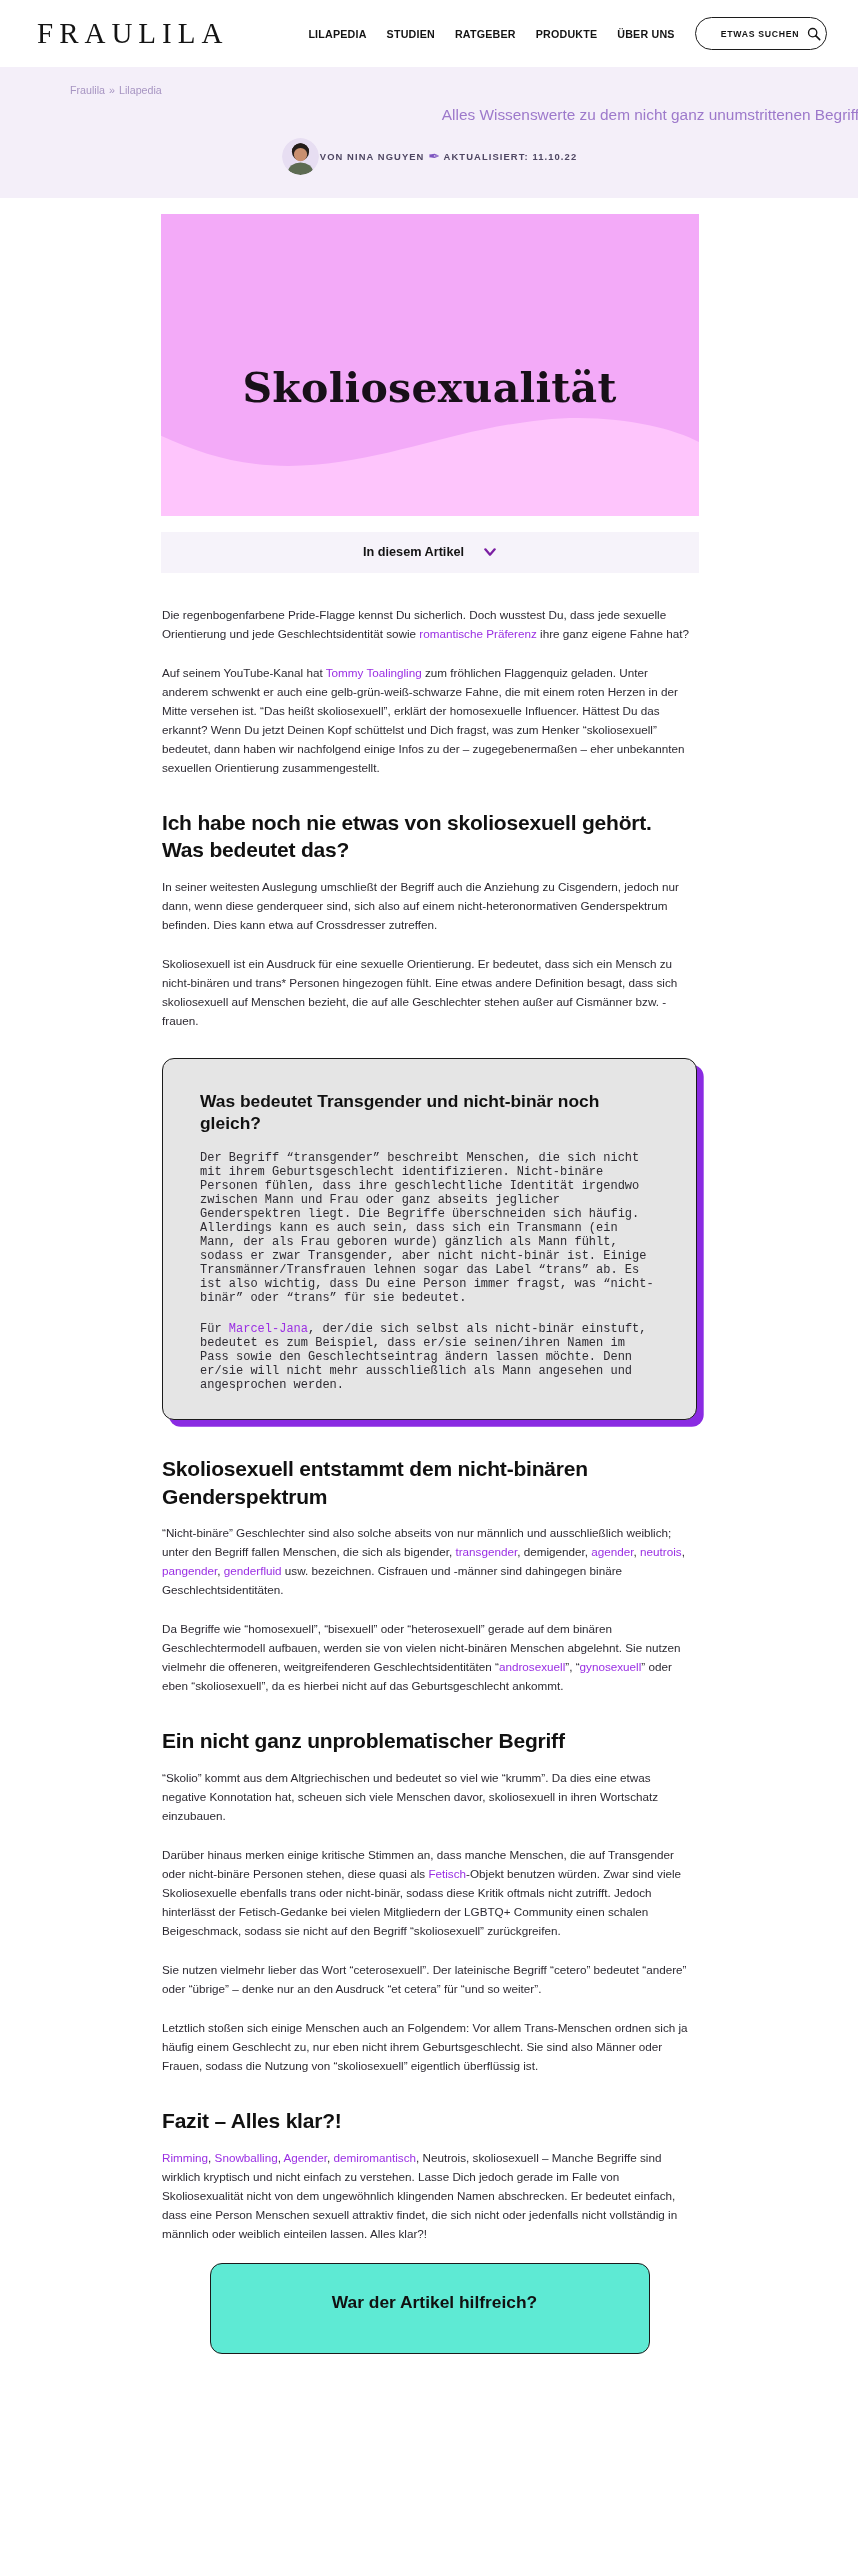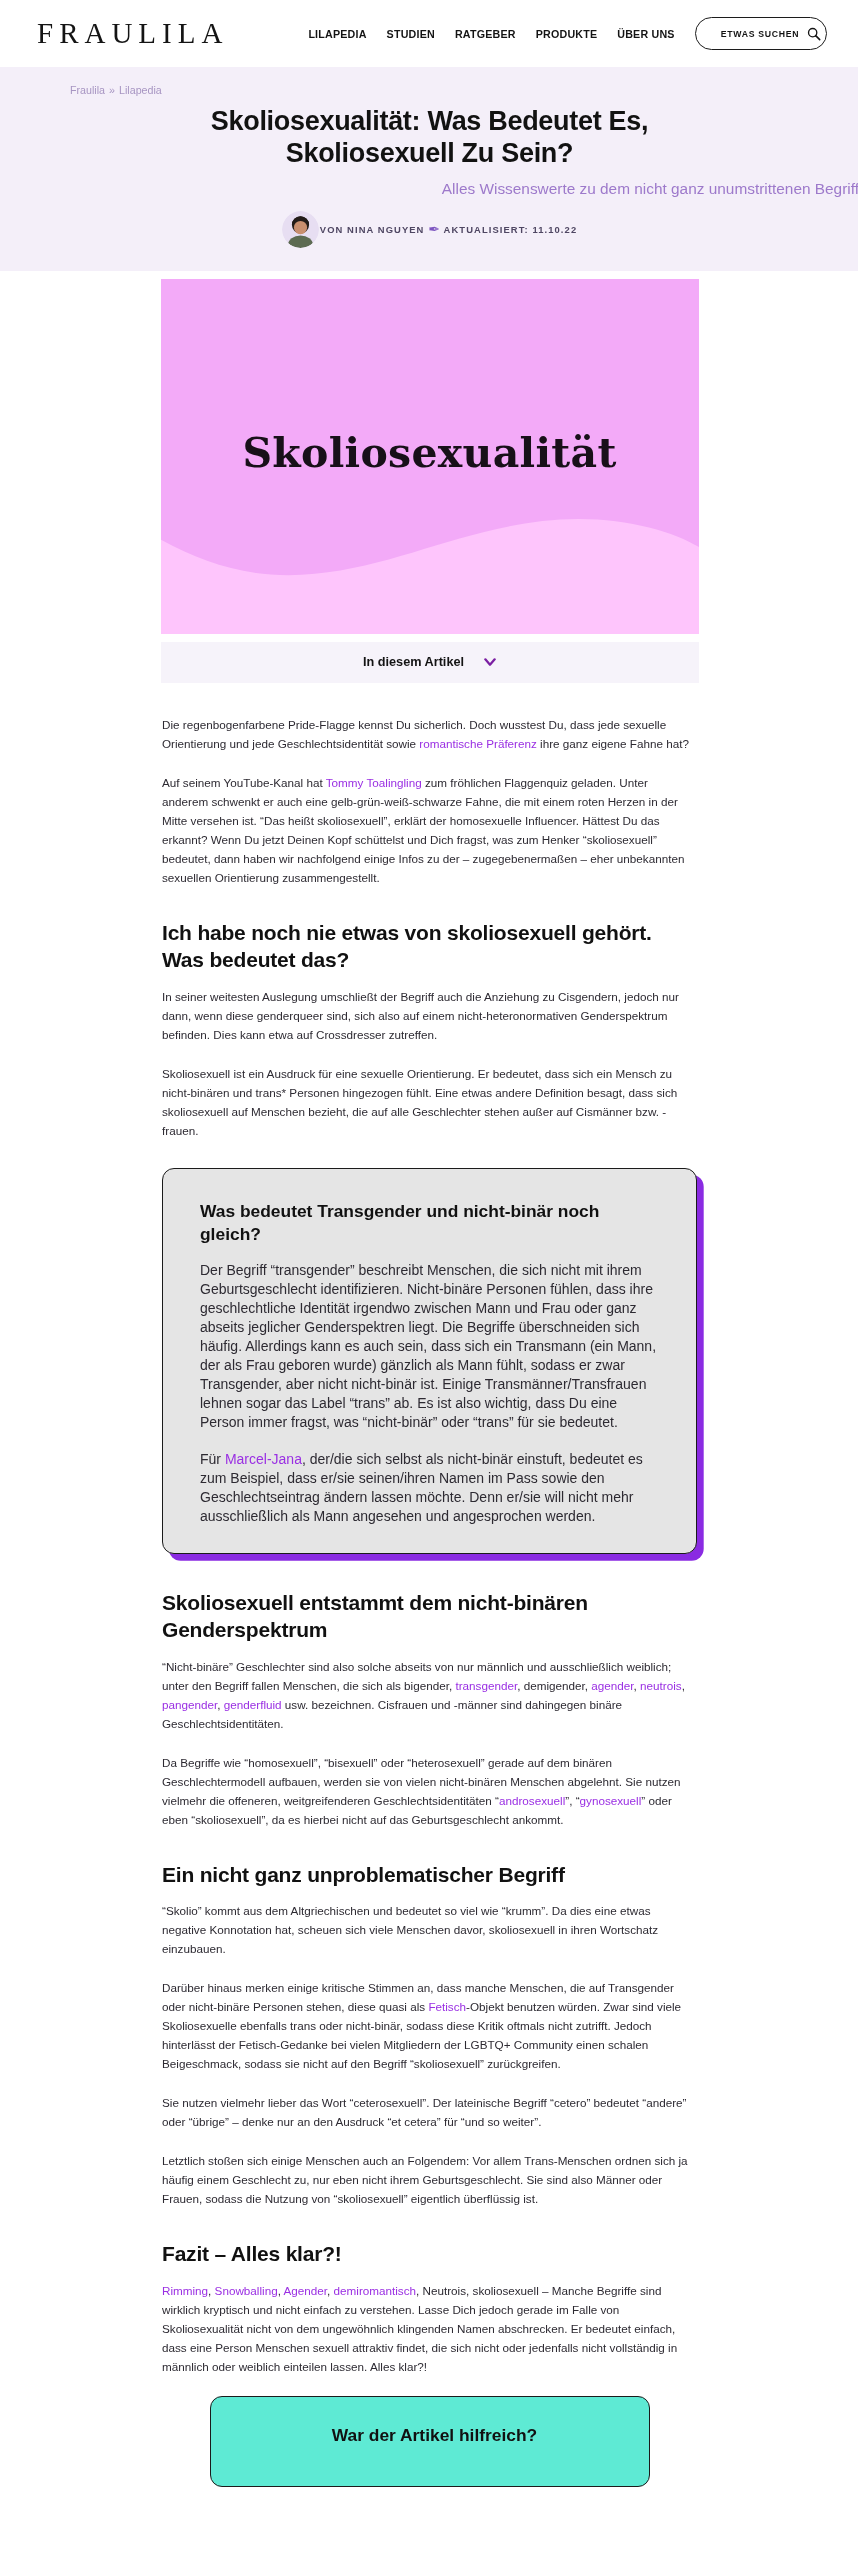--- a/index.html
+++ b/index.html
@@ -53,21 +53,21 @@
     margin-top:13.4px; display:flex; align-items:center; justify-content:center; gap:1px;
   }
   .avatar { width:37px; height:37px; border-radius:50%; overflow:hidden; flex:0 0 auto; }
   .byline-text {
     font-size:9.4px; font-weight:bold; letter-spacing:1.1px; color:#4e4662;
   }
   .pen-icon { font-size:14px; color:#7d55c0; margin:0 2.7px; }
 
   
   .hero {
-    width:538px; height:355px; margin:8px auto; position:relative;
+    width:538px; height:302px; margin:16px auto; position:relative;
     background:#fec5fc; overflow:hidden;
   }
   .hero svg.wave { position:absolute; inset:0; width:100%; height:100%; display:block; }
   .hero-title {
     position:absolute; left:0; right:0; top:150px; text-align:center;
     font-family:"DejaVu Serif", "Liberation Serif", serif; font-weight:bold;
     font-size:41px; color:#181019; letter-spacing:0.3px;
   }
 
   
@@ -90,21 +90,21 @@
 
   .infobox {
     border:1.1px solid #1b1b1b; border-radius:12px; background:#e5e5e5;
     box-shadow:6.7px 6.7px 0 0 #8a2be2; padding:31px 37px 27px 37px;
     margin:28px 0 35px 0;
   }
   .infobox h3 {
     font-size:17.4px; line-height:1.3; font-weight:bold; color:#111; margin-bottom:16px;
   }
   .infobox p {
-    font-size:14px; line-height:19px; color:#2d2a32; margin-bottom:17.4px;
+    font-size:12px; line-height:14px; color:#2d2a32; margin-bottom:17.4px;font-family:Liberation Mono, monospace;
   }
   .infobox p:last-child { margin-bottom:0; }
 
   
   .feedback-box {
     width:440px; margin:12px auto 0 auto; border:1.1px solid #1b1b1b;
     border-radius:12px; background:#5eead4; padding:28px 17px 40px 27px;
   }
   .feedback-box h3 {
     text-align:center; font-size:17.4px; font-weight:bold; color:#111;
@@ -128,21 +128,20 @@
       <circle cx="8.5" cy="8.5" r="6.2" fill="none" stroke="#141414" stroke-width="2"></circle>
       <line x1="13" y1="13" x2="19" y2="19" stroke="#141414" stroke-width="2.4" stroke-linecap="round"></line>
     </svg>
   </div>
 </header>
 
 <section class="intro">
   <div class="breadcrumb">
     <a>Fraulila</a><span class="sep">»</span><a>Lilapedia</a>
   </div>
-  <h1 class="page-title">Skoliosexualität: Was Bedeutet Es, Skoliosexuell Zu Sein?</h1>
   <div class="page-subtitle">Alles Wissenswerte zu dem nicht ganz unumstrittenen Begriff</div>
   <div class="byline">
     <div class="avatar">
       <svg width="37" height="37" viewBox="0 0 56 56">
         <defs>
             <clipPath id="avclip">
               <circle cx="28" cy="28" r="28"></circle>
             </clipPath>
           </defs>
         <g clip-path="url(#avclip)">

